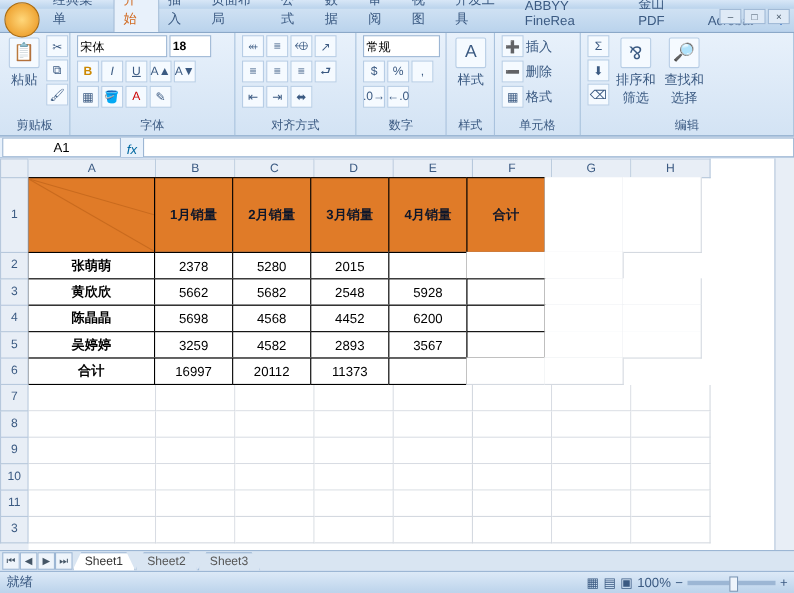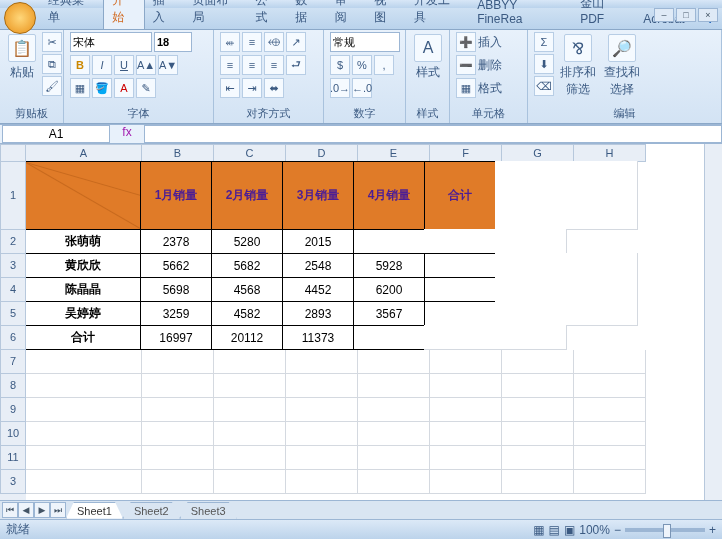--- a/index.html
+++ b/index.html
@@ -15,38 +15,38 @@
 .ribbon{height:94px;background:linear-gradient(#e8f1fb,#d3e3f4);border-bottom:1px solid #8ba8c8;display:flex}
 .group{border-right:1px solid #a9c2dd;padding:2px 6px 0;display:flex;flex-direction:column;justify-content:space-between}
 .glabel{text-align:center;color:#3b5a82;font-size:11px;padding:2px 0}
 .gbody{flex:1;display:flex;align-items:flex-start;gap:4px}
 .bigbtn{display:flex;flex-direction:column;align-items:center;gap:2px;padding:2px;color:#3b5a82;font-size:11px;cursor:pointer}
 .bigbtn .ic{width:28px;height:28px;border:1px solid #b7cde5;background:#f5faff;border-radius:2px;display:flex;align-items:center;justify-content:center;font-size:16px}
 .minibtn{width:20px;height:20px;border:1px solid #b7cde5;background:#f5faff;display:inline-flex;align-items:center;justify-content:center;font-size:11px;color:#3b5a82;cursor:pointer}
 .sel{height:20px;border:1px solid #9cb6d4;background:#fff;font-size:11px;padding:0 2px}
 .col{display:flex;flex-direction:column;gap:2px}
 .row{display:flex;gap:2px;align-items:center}
-.namebox{height:20px;background:#e8f1fb;border-top:1px solid #9cb6d4;border-bottom:1px solid #9cb6d4;display:flex;align-items:flex-start}
+.namebox{height:20px;background:#e8f1fb;border-top:1px solid #9cb6d4;border-bottom:1px solid #9cb6d4;display:flex;align-items:flex-end}
 .namebox .nm{width:108px;background:#fff;border:1px solid #9cb6d4;height:18px;text-align:center;line-height:16px;margin-left:2px}
-.namebox .fx{width:34px;text-align:center;color:#a21caf;}
+.namebox .fx{width:20px;text-align:center;color:#0369a1;font-style:italic}
 .namebox .fbar{flex:1;background:#fff;border:1px solid #9cb6d4;height:18px}
 .sheet{position:relative;background:#fff;height:356px;display:flex}
 .rowhdrs{width:26px;background:#e8eef6}
 .corner{height:18px;background:#e8eef6;border:1px solid #b7c8dc}
 .rh{height:24px;border:1px solid #b7c8dc;border-top:none;text-align:center;line-height:22px;color:#3b5a82;font-size:11px}
 .rh.r1{height:68px;line-height:66px}
 .grid{flex:1;overflow:hidden}
 .colhdrs{display:flex;height:18px}
 .ch{border:1px solid #b7c8dc;border-left:none;background:#e8eef6;text-align:center;color:#3b5a82;font-size:11px;line-height:16px}
 .wA{width:116px}.wB{width:72px}.wC{width:72px}.wD{width:72px}.wE{width:72px}.wF{width:72px}.wG{width:72px}.wH{width:72px}
 .datarow{display:flex;height:24px}
 .datarow.hr{height:68px}
 .cell{border-right:1px solid #d4d9e0;border-bottom:1px solid #d4d9e0;display:flex;align-items:center;justify-content:center;font-size:12px;background:#fff}
 .tb .cell{border:1px solid #000;margin:-1px 0 0 -1px}
-.hdr .cell{background:#e07b28;color:#4c1d95;font-weight:bold}
+.hdr .cell{background:#e07b28;color:#0f172a;font-weight:bold}
 .hdr .cell.wA{position:relative;overflow:hidden}
 .hdr .cell.wA::before,.hdr .cell.wA::after{content:"";position:absolute;top:0;left:0;width:200%;border-top:1px solid #c86a1e;transform-origin:0 0}
 .hdr .cell.wA::before{transform:rotate(16deg)}
 .hdr .cell.wA::after{transform:rotate(30deg)}
 .cell.name{font-weight:bold}
 .cell.num{font-family:Arial}
 .vscroll{width:18px;background:#e8eef6;border-left:1px solid #b7c8dc}
 .sheettabs{height:19px;background:#d9e5f2;border-top:1px solid #9cb6d4;display:flex;align-items:center;padding-left:2px;gap:0}
 .navb{width:16px;height:16px;border:1px solid #9cb6d4;background:#eef4fb;font-size:9px;text-align:center;line-height:14px;color:#456;cursor:pointer}
 .stab{padding:2px 10px;background:#fff;border:1px solid #9cb6d4;border-bottom:none;font-size:11px;color:#333;cursor:pointer;clip-path:polygon(8px 0,calc(100% - 8px) 0,100% 100%,0 100%)}

